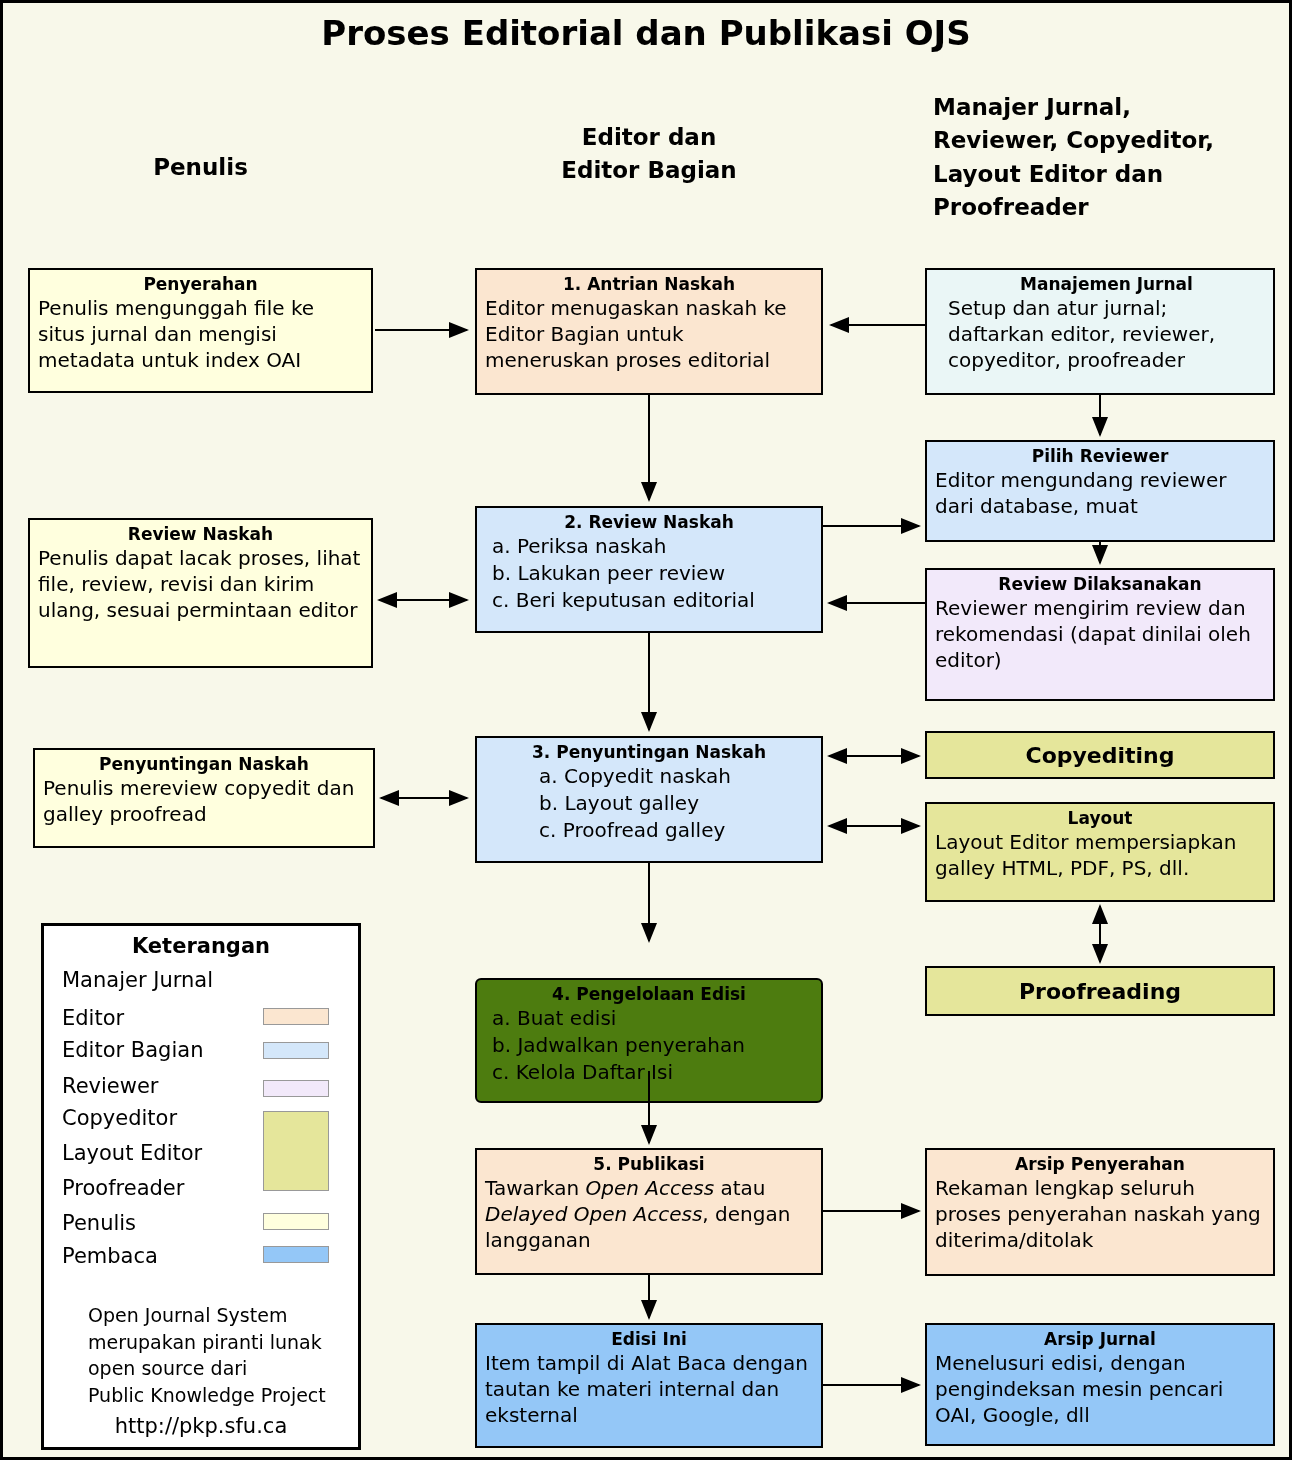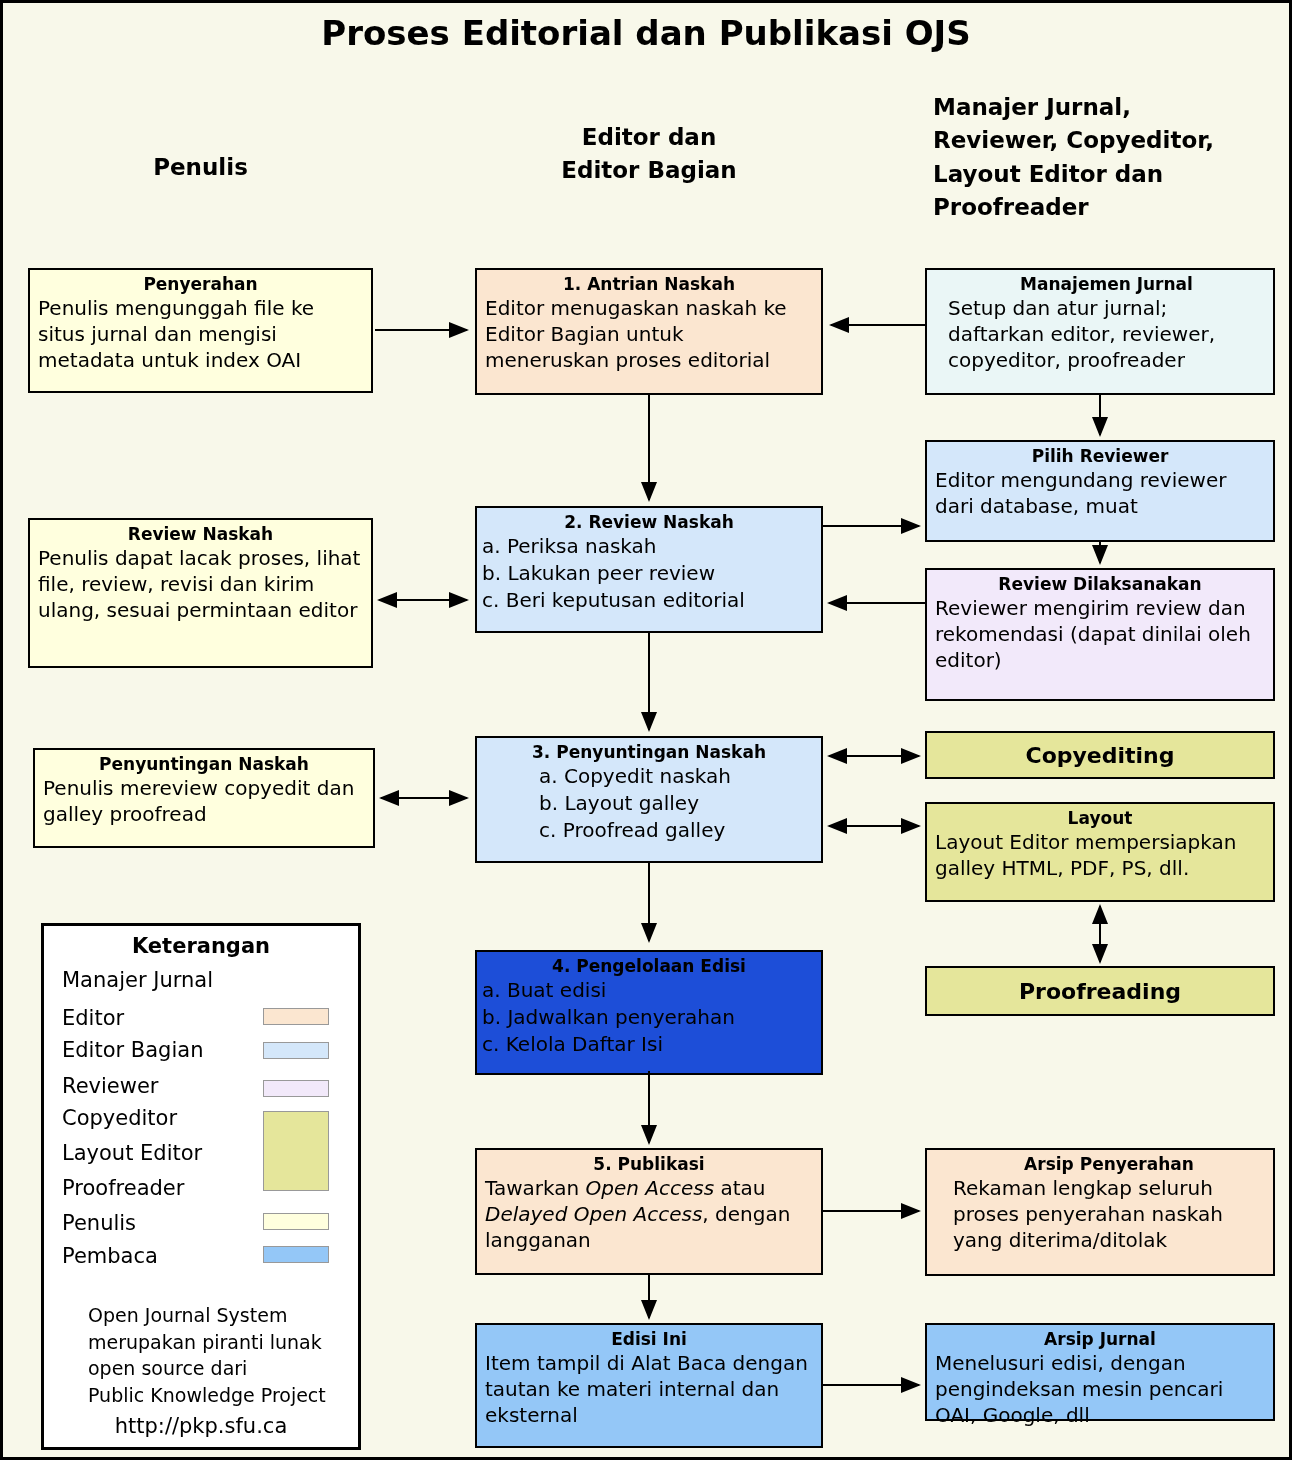--- a/index.html
+++ b/index.html
@@ -40,21 +40,21 @@
     font-weight: bold;
     font-size: 17px;
     padding-top: 4px;
     line-height: 1.25;
   }
   .box-body {
     font-size: 20px;
     line-height: 1.3;
     padding: 0 8px;
   }
-  .box-list { font-size: 20px; line-height: 1.35; padding-left: 5px; }
+  .box-list { font-size: 20px; line-height: 1.35; padding-left: 15px; }
   .box-list.indent-big { padding-left: 62px; }
   .label-only {
     display: flex;
     align-items: center;
     justify-content: center;
     font-weight: bold;
     font-size: 22px;
   }
   .preline { white-space: pre-line; }
   #legend {
@@ -177,45 +177,45 @@
 
   <div class="box" style="left: 922px; top: 799px; width: 350px; height: 100px; background-color: rgb(229, 230, 155);">
     <div class="box-title">Layout</div>
     <div class="box-body preline">Layout Editor mempersiapkan galley HTML, PDF, PS, dll.</div>
   </div>
 
   <div class="box label-only" style="left: 922px; top: 963px; width: 350px; height: 50px; background-color: rgb(229, 230, 155);">
     <div>Proofreading</div>
   </div>
 
-  <div class="box" style="left: 472px; top: 947px; width: 348px; height: 125px; background-color: #1d4ed8;">
+  <div class="box" style="left: 472px; top: 975px; width: 348px; height: 125px; background-color: #4d7c0f; border-radius: 6px;">
     <div class="box-title">4. Pengelolaan Edisi</div>
     <div class="box-list">
       <div>a. Buat edisi</div>
       <div>b. Jadwalkan penyerahan</div>
       <div>c. Kelola Daftar Isi</div>
     </div>
   </div>
 
   <div class="box" style="left: 472px; top: 1145px; width: 348px; height: 127px; background-color: rgb(251, 230, 208);">
     <div class="box-title">5. Publikasi</div>
     <div class="box-body preline"><span>Tawarkan </span><span class="ital">Open Access</span><span> atau </span><span class="ital">Delayed Open Access</span><span>, dengan langganan</span></div>
   </div>
 
-  <div class="box" style="left: 922px; top: 1145px; width: 350px; height: 128px; background-color: rgb(251, 230, 208); padding-left: 18px;">
+  <div class="box" style="left: 922px; top: 1145px; width: 350px; height: 128px; background-color: rgb(251, 230, 208);">
     <div class="box-title">Arsip Penyerahan</div>
     <div class="box-body preline">Rekaman lengkap seluruh proses penyerahan naskah yang diterima/ditolak</div>
   </div>
 
   <div class="box" style="left: 472px; top: 1320px; width: 348px; height: 125px; background-color: rgb(148, 199, 247);">
     <div class="box-title">Edisi Ini</div>
     <div class="box-body preline">Item tampil di Alat Baca dengan tautan ke materi internal dan eksternal</div>
   </div>
 
-  <div class="box" style="left: 922px; top: 1320px; width: 350px; height: 98px; background-color: rgb(148, 199, 247);">
+  <div class="box" style="left: 922px; top: 1320px; width: 350px; height: 123px; background-color: rgb(148, 199, 247);">
     <div class="box-title">Arsip Jurnal</div>
     <div class="box-body preline">Menelusuri edisi, dengan pengindeksan mesin pencari OAI, Google, dll</div>
   </div>
 
   <div id="legend" style="left: 38px; top: 920px; width: 320px; height: 527px; background-color: rgb(255, 255, 255);">
     <div class="legend-title" style="top:8px;">Keterangan</div>
 
     <div class="legend-label" style="top:42px;">Manajer Jurnal</div>
     <div class="legend-label" style="top:80px;">Editor</div>
     <div class="legend-label" style="top:112px;">Editor Bagian</div>

